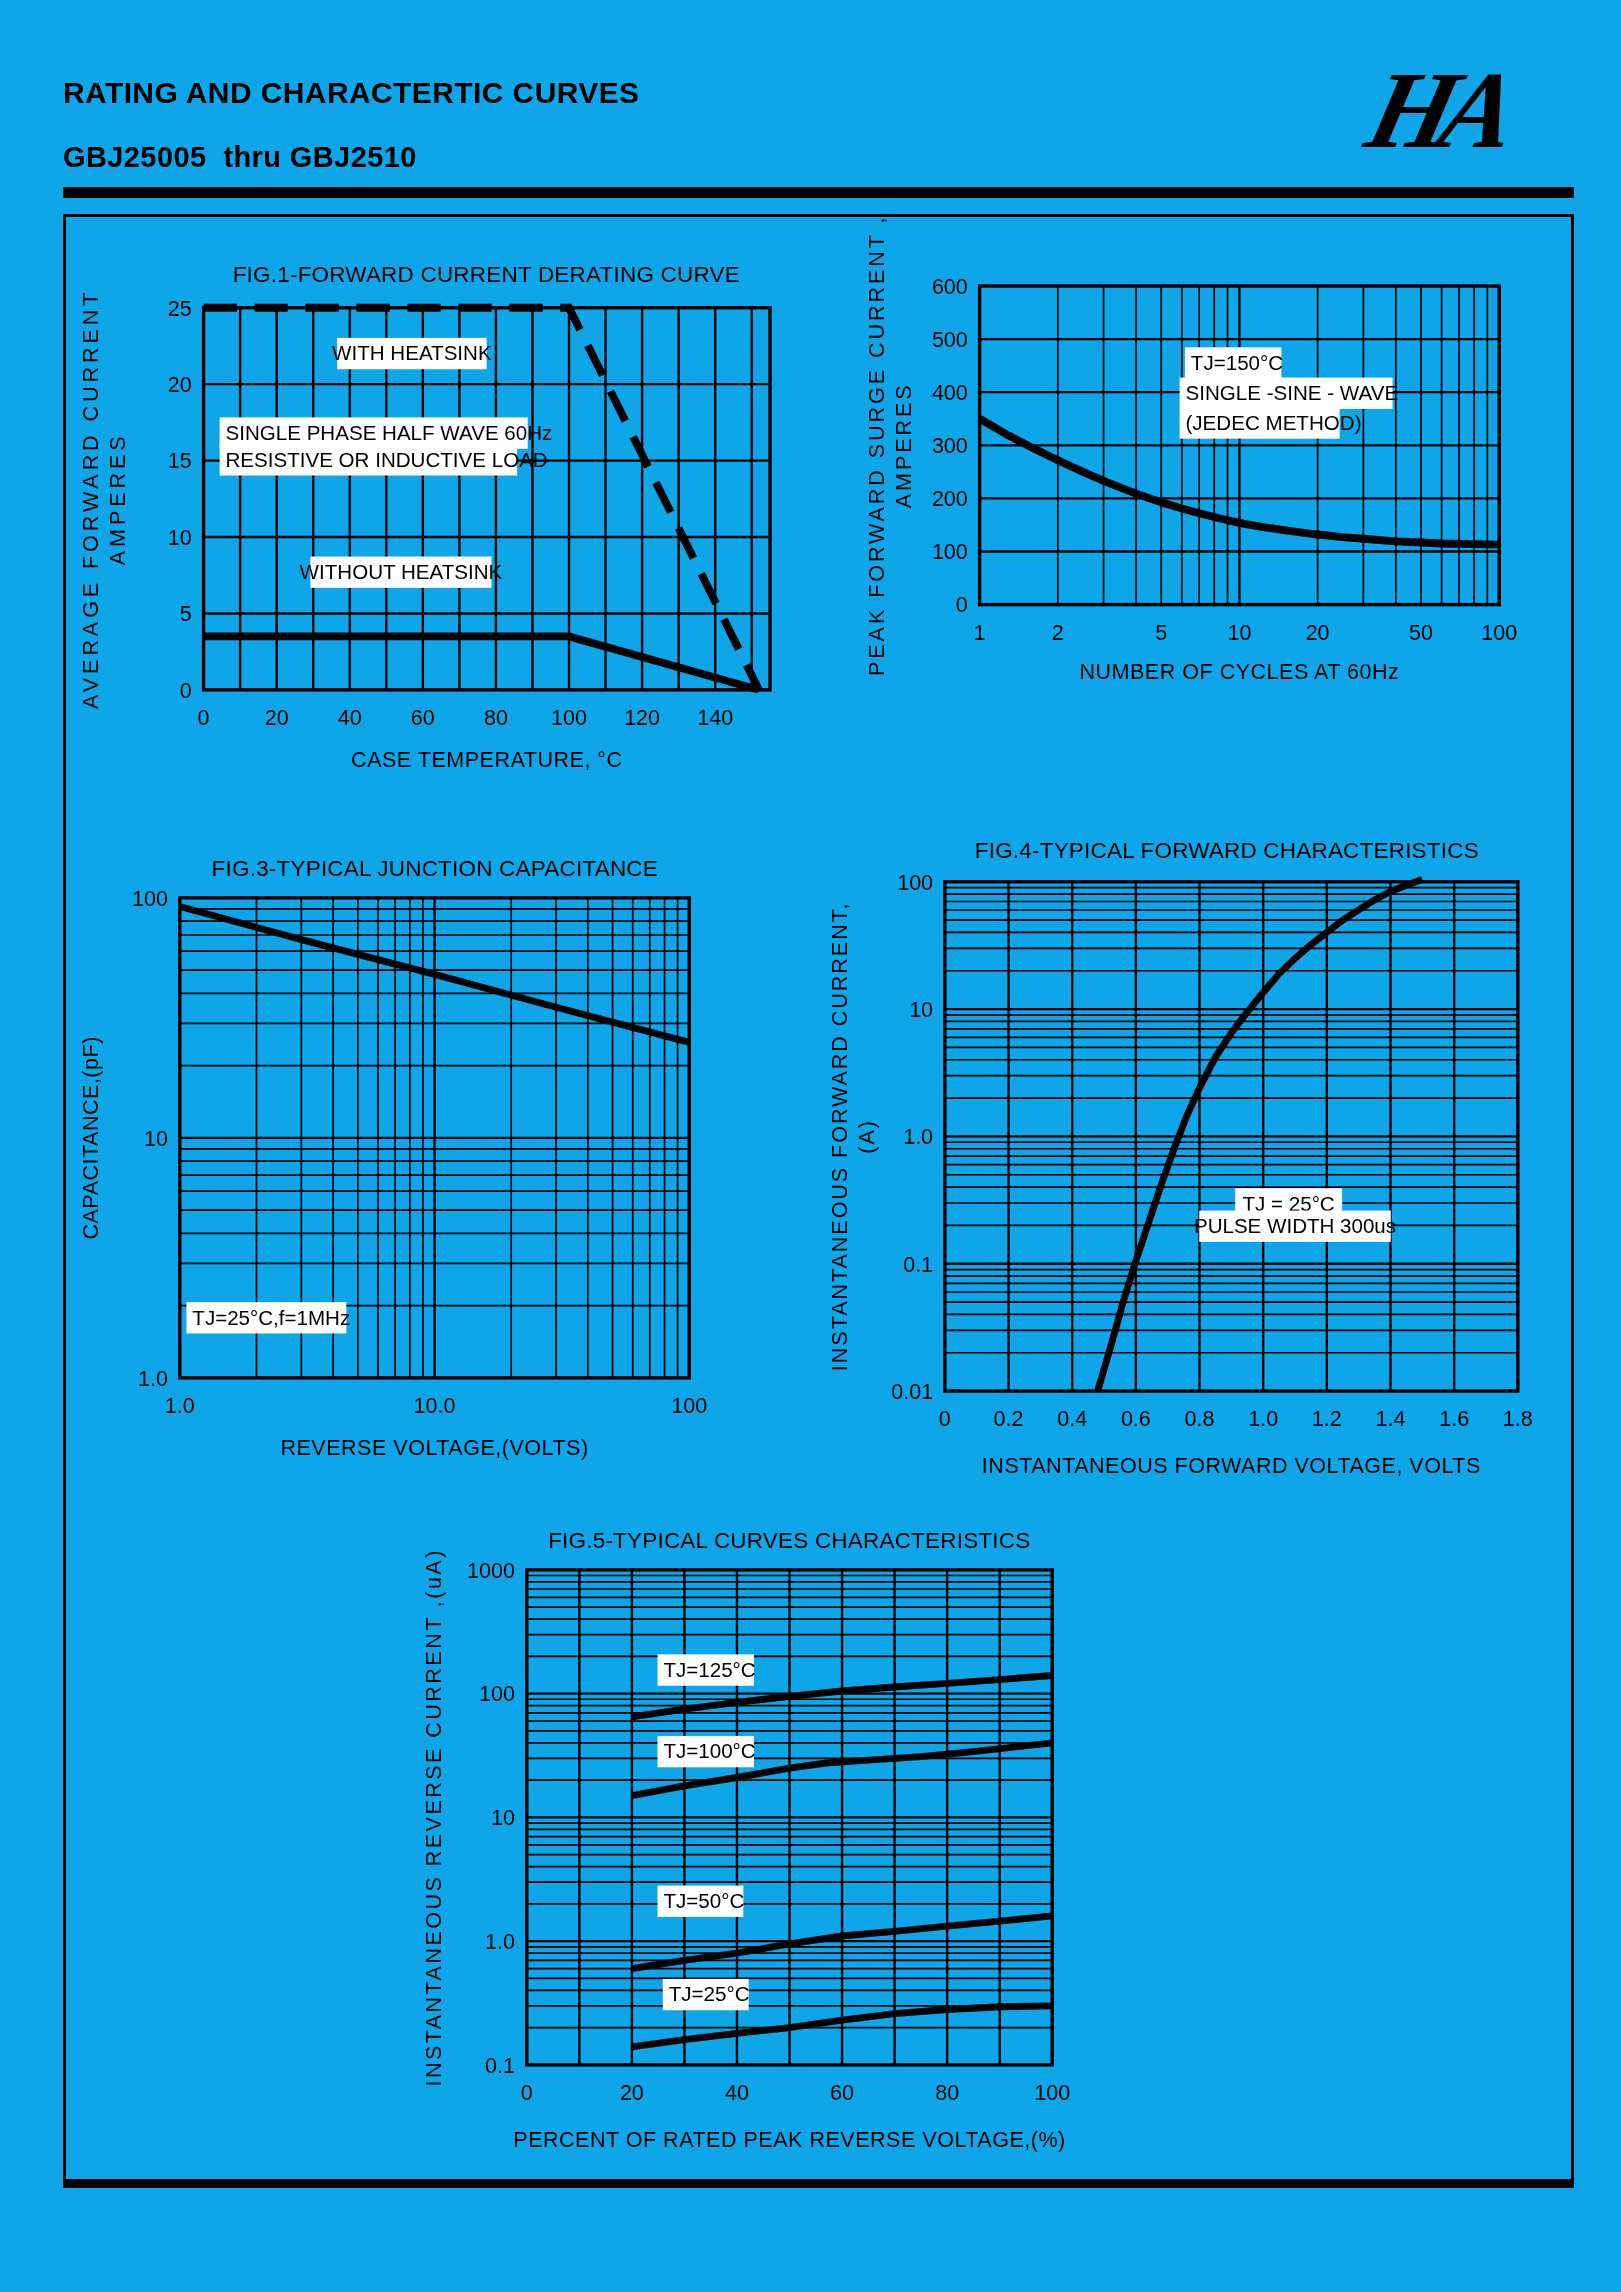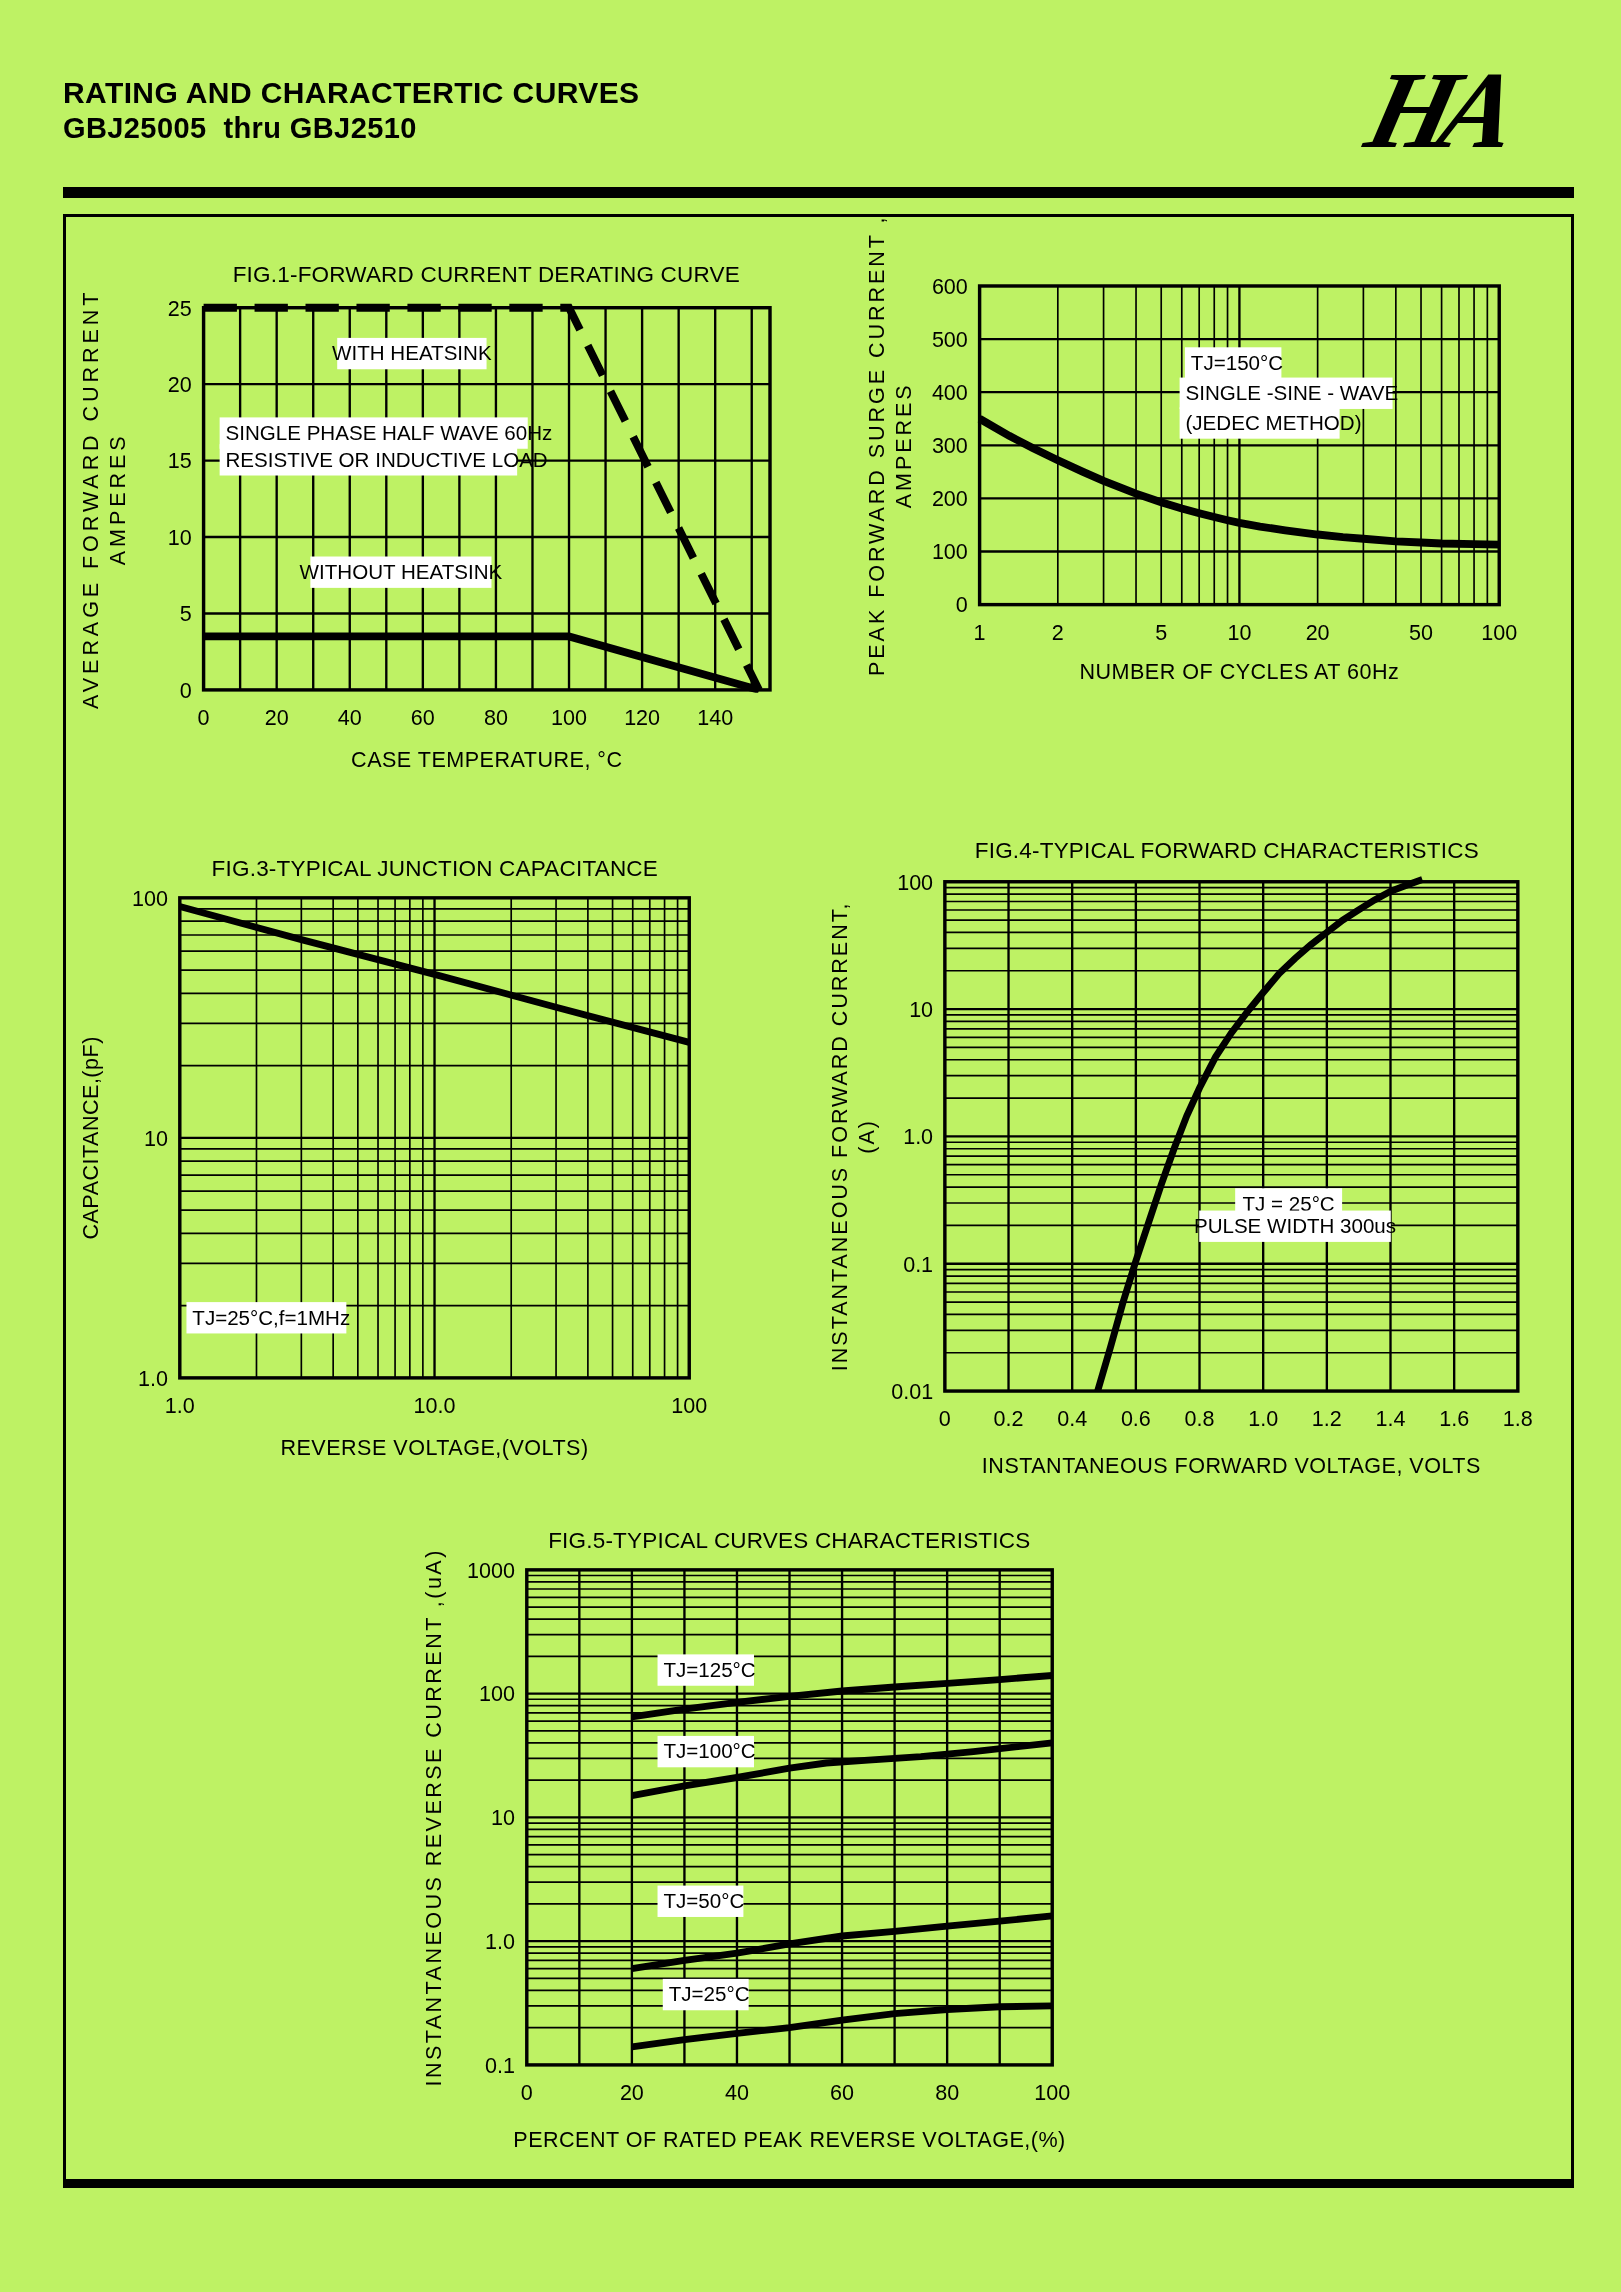--- a/index.html
+++ b/index.html
@@ -1,23 +1,23 @@
 <!DOCTYPE html>
 <html><head>
 <meta charset="utf-8">
 <style>
   html,body{margin:0;padding:0;background:#fff;}
   body{width:1621px;height:2293px;position:relative;overflow:hidden;
        font-family:"Liberation Sans",sans-serif;color:#000;}
-  .page{position:absolute;inset:0;background:#bef264;}
+  .page{position:absolute;inset:0;background:#0ea5e9;}
 
   
   .hdr-title{position:absolute;left:63px;top:76px;font-size:30px;font-weight:bold;
              letter-spacing:0.4px;white-space:pre;}
-  .hdr-sub{position:absolute;left:63px;top:112px;font-size:29px;font-weight:bold;
+  .hdr-sub{position:absolute;left:63px;top:141px;font-size:29px;font-weight:bold;
            letter-spacing:0.4px;white-space:pre;}
   .logo{position:absolute;right:118px;top:55px;
         font-family:"Liberation Serif",serif;font-style:italic;font-weight:bold;
         font-size:110px;line-height:1;letter-spacing:-13.7px;
         transform:skewX(-14deg);}
   .divider-bar{position:absolute;left:63px;top:187px;width:1511px;height:10.8px;background:#000;}
 
   
   .content-box{position:absolute;left:63px;top:214px;width:1511px;height:1974px;
                box-sizing:border-box;border:3.9px solid #000;border-bottom-width:9.8px;

